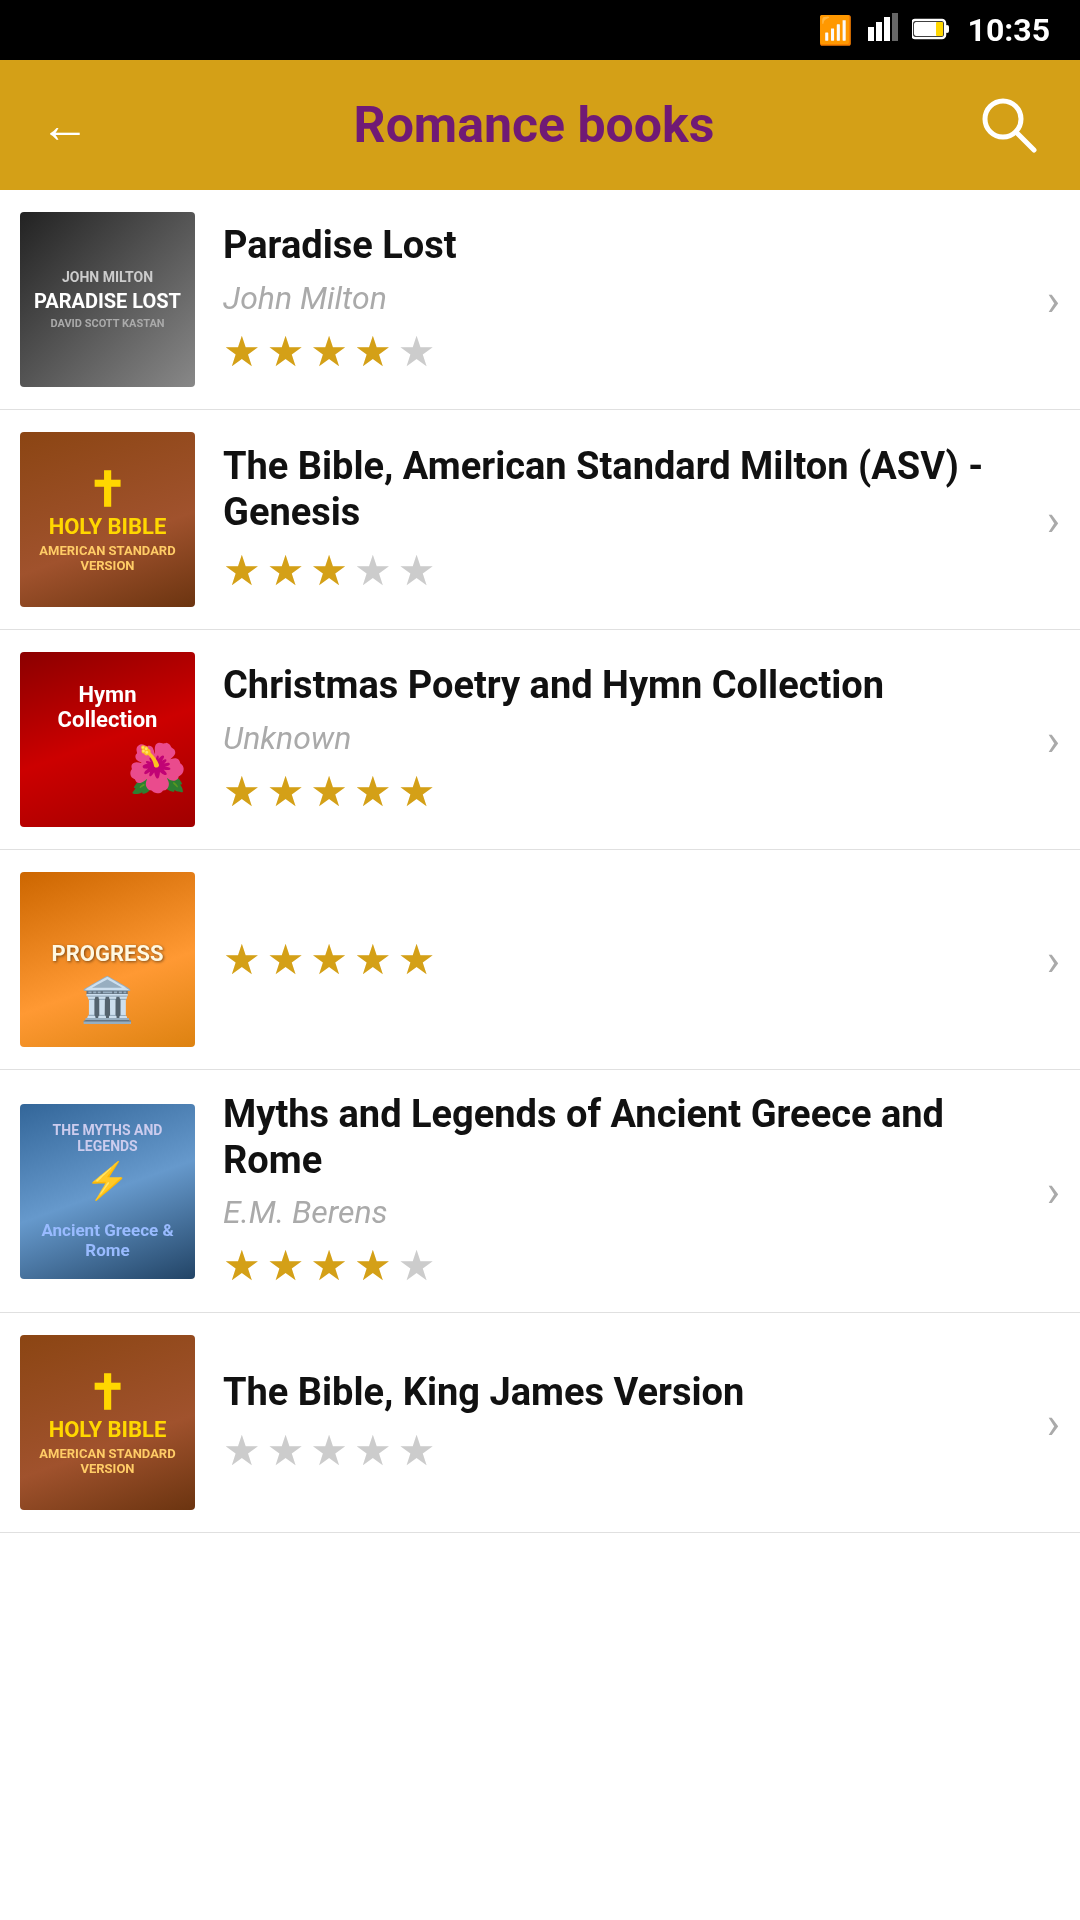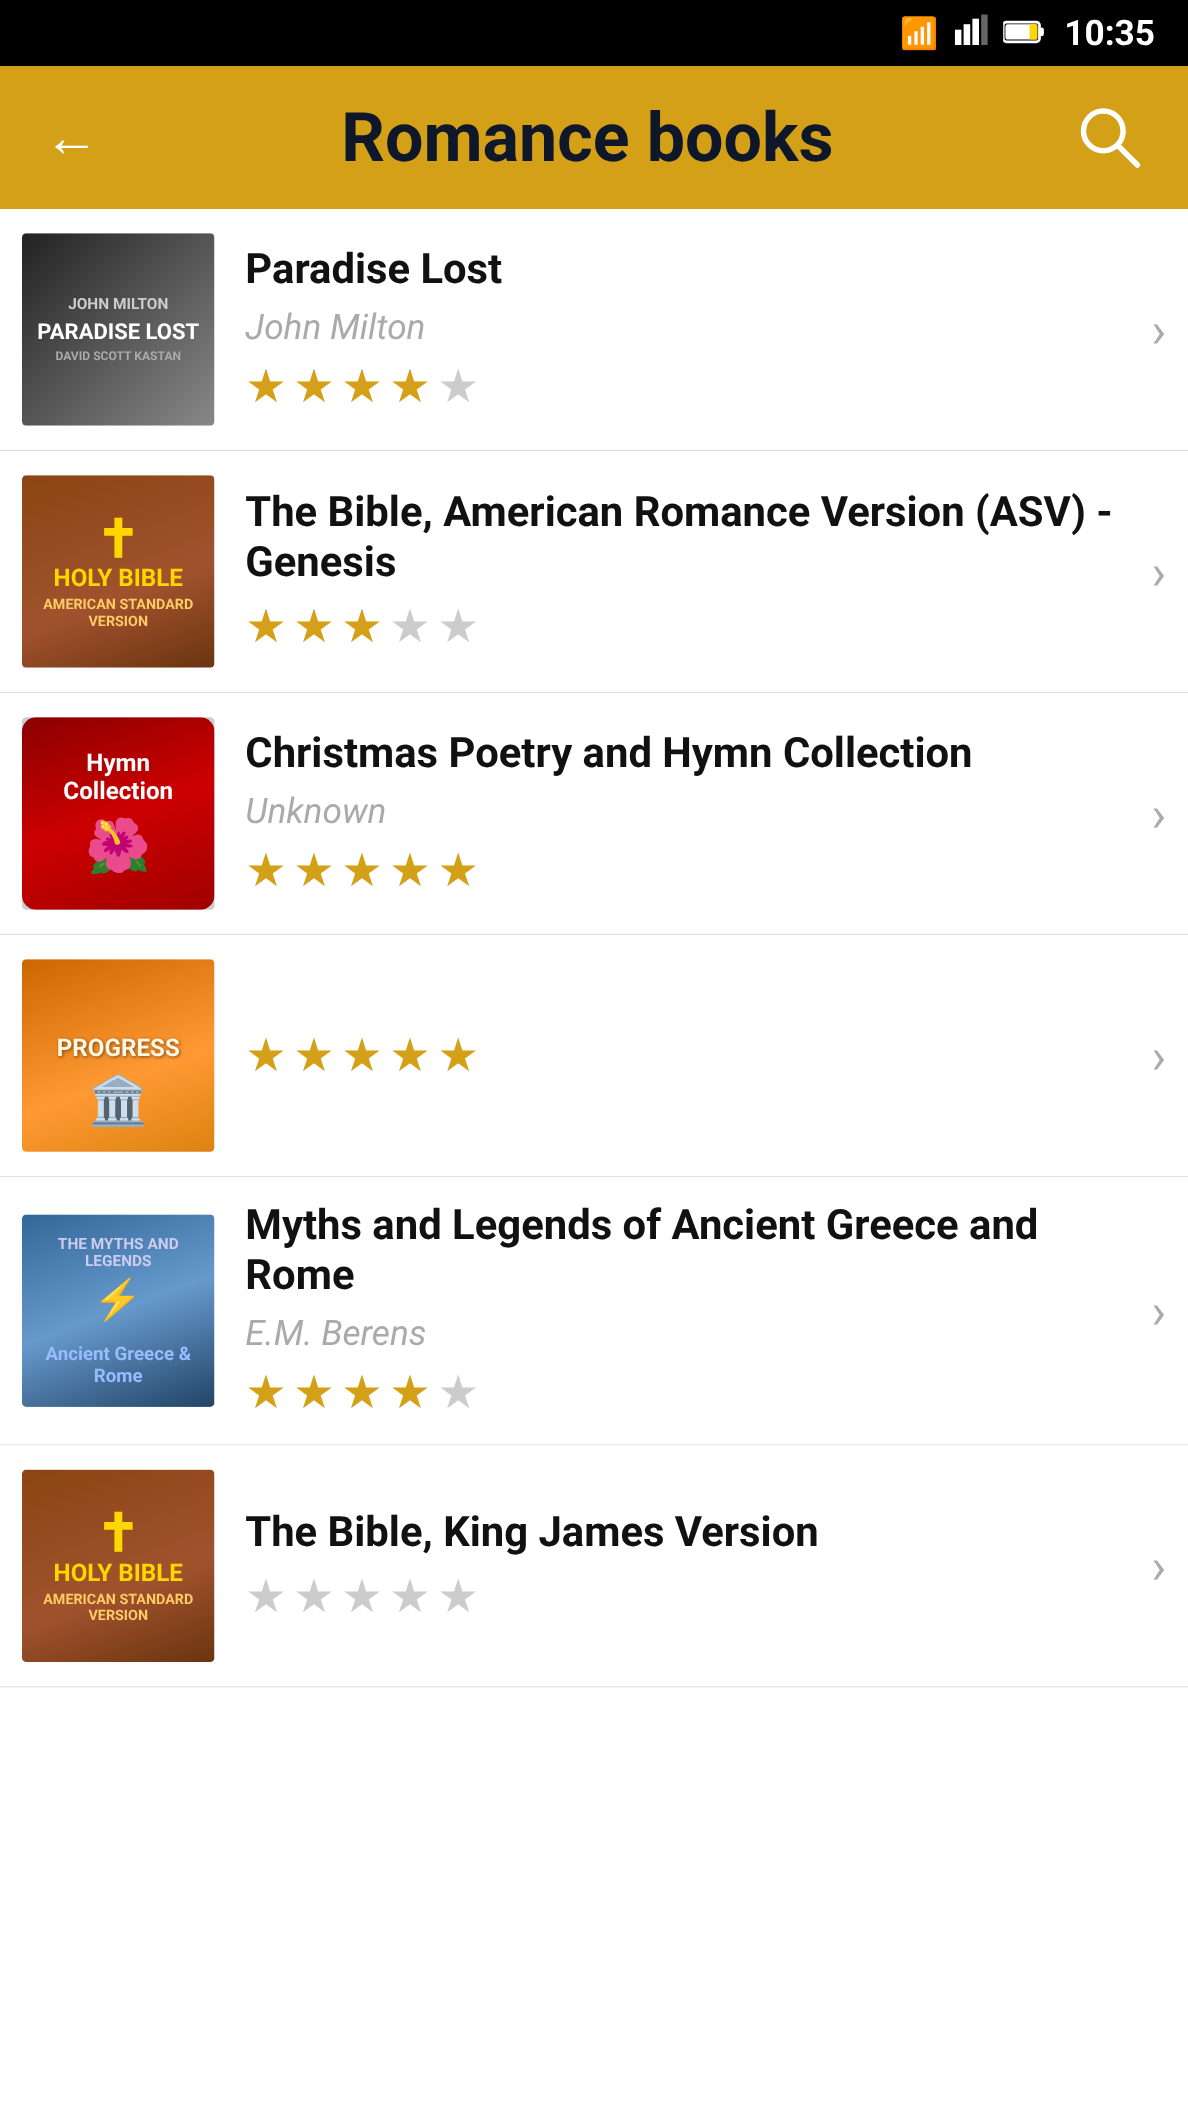--- a/index.html
+++ b/index.html
@@ -50,22 +50,22 @@
     .back-button {
       color: #ffffff;
       font-size: 50px;
       cursor: pointer;
       padding: 10px;
       display: flex;
       align-items: center;
     }
     .app-bar-title {
       flex: 1;
-      color: #0f172a;
-      font-size: 62px;
+      color: #701a75;
+      font-size: 50px;
       font-weight: bold;
       text-align: center;
     }
     .search-button {
       color: #ffffff;
       font-size: 44px;
       cursor: pointer;
       padding: 10px;
       display: flex;
       align-items: center;
@@ -151,28 +151,27 @@
       color: #FFD700;
       font-size: 20px;
       font-weight: bold;
       text-align: center;
       padding: 8px;
     }
     .cover-hymn {
       background: linear-gradient(160deg, #8B0000 0%, #cc0000 50%, #a00000 100%);
       display: flex;
       flex-direction: column;
-      align-items: center;
+      align-items: flex-end;
       justify-content: center;
       color: #ffffff;
       font-size: 18px;
       font-weight: bold;
       text-align: center;
       padding: 8px;
-      border-radius: 13px;
     }
     .cover-progress {
       background: linear-gradient(160deg, #cc6600 0%, #ff9933 50%, #cc7700 100%);
       display: flex;
       flex-direction: column;
       align-items: center;
       justify-content: center;
       color: #ffffff;
       font-size: 18px;
       font-weight: bold;
@@ -260,21 +259,21 @@
   </div>
     <div class="book-item">
     <div class="book-cover">
       <div class="cover-holy-bible" style="width:175px;height:175px;">
       <div class="cover-cross">✝</div>
       <div style="font-size:22px; font-weight:bold; color:#FFD700;">HOLY BIBLE</div>
       <div style="font-size:13px; color:#ffcc66; margin-top:4px;">AMERICAN STANDARD VERSION</div>
     </div>
     </div>
     <div class="book-info">
-      <div class="book-title">The Bible, American Romance Version (ASV) - Genesis</div>
+      <div class="book-title">The Bible, American Standard Milton (ASV) - Genesis</div>
 
       <div class="book-stars">
         <span class="star">★</span>
           <span class="star">★</span>
           <span class="star">★</span>
           <span class="star empty">★</span>
           <span class="star empty">★</span>
       </div>
     </div>
     <div class="chevron">›</div>

